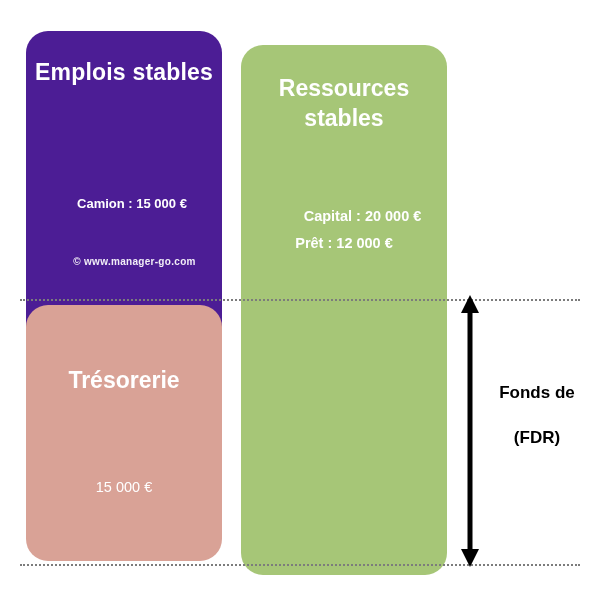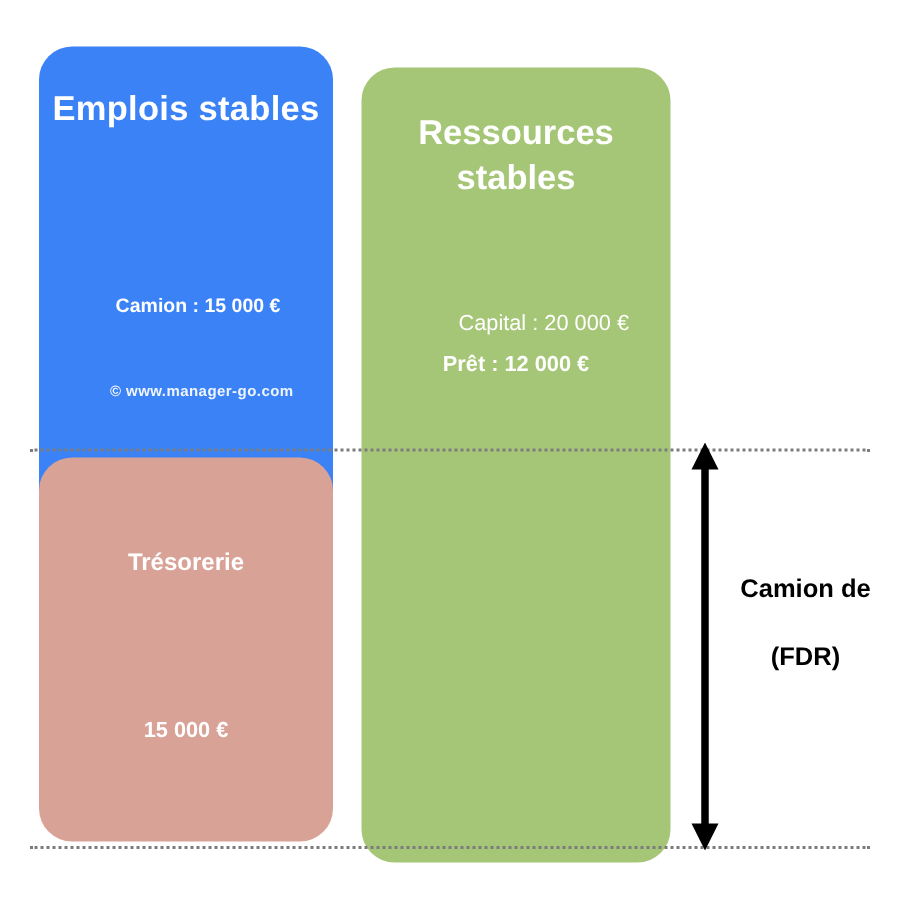--- a/index.html
+++ b/index.html
@@ -26,21 +26,21 @@
     color: #ffffff;
     text-align: center;
   }
 
   
   #block-emplois {
     left: 26px;
     top: 31px;
     width: 196px;
     height: 324px;
-    background: #3b82f6;
+    background: #4c1d95;
   }
   #block-emplois .block-title {
     position: absolute;
     left: 0;
     right: 0;
     top: 28px;
     font-size: 23px;
     font-weight: bold;
     letter-spacing: 0.2px;
     line-height: 1.15;
@@ -72,31 +72,31 @@
     top: 305px;
     width: 196px;
     height: 256px;
     background: #d9a296;
   }
   #block-tresorerie .block-title {
     position: absolute;
     left: 0;
     right: 0;
     top: 62px;
-    font-size: 16px;
+    font-size: 23px;
     font-weight: bold;
     line-height: 1.15;
   }
   #block-tresorerie .block-line {
     position: absolute;
     left: 0;
     right: 0;
     top: 174px;
     font-size: 14.5px;
-    font-weight: bold;
+    font-weight: normal;
   }
 
   
   #block-ressources {
     left: 241px;
     top: 45px;
     width: 206px;
     height: 530px;
     background: #a6c677;
   }
@@ -108,21 +108,21 @@
     font-size: 23px;
     font-weight: bold;
     line-height: 1.3;
   }
   #block-ressources .block-line-1 {
     position: absolute;
     left: 0;
     right: 0;
     top: 163px;
     font-size: 14.5px;
-    font-weight: normal;
+    font-weight: bold;
     margin-left: 37px;
   }
   #block-ressources .block-line-2 {
     position: absolute;
     left: 0;
     right: 0;
     top: 190px;
     font-size: 14.5px;
     font-weight: bold;
   }
@@ -183,18 +183,18 @@
   <div class="dotted-line" id="dotted-top"></div>
   <div class="dotted-line" id="dotted-bottom"></div>
 
   <svg id="fdr-arrow" viewBox="0 0 22 272">
     <line x1="11" y1="14" x2="11" y2="258" stroke="#000000" stroke-width="5"></line>
     <polygon points="11,0 2,18 20,18" fill="#000000"></polygon>
     <polygon points="11,272 2,254 20,254" fill="#000000"></polygon>
   </svg>
 
   <div id="fdr-label">
-    <span>Camion de</span><br>
+    <span>Fonds de</span><br>
     <br>
     <span>(FDR)</span>
   </div>
 
 </div>
 
 </body></html>

